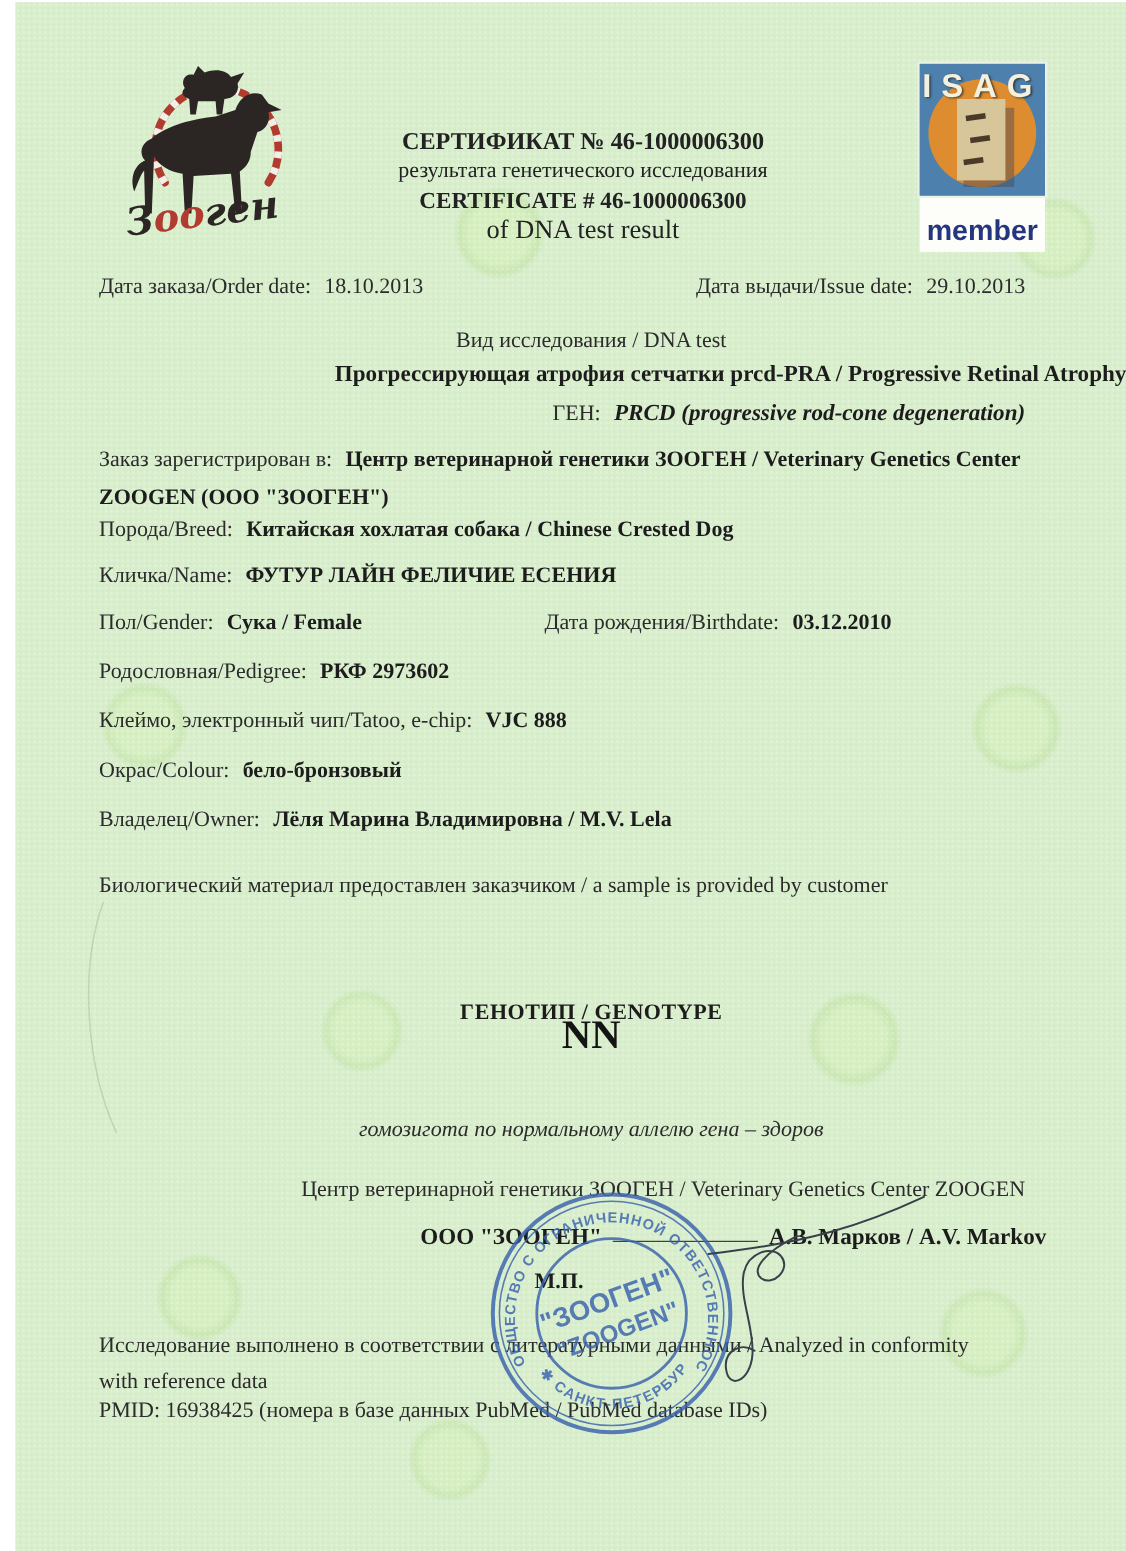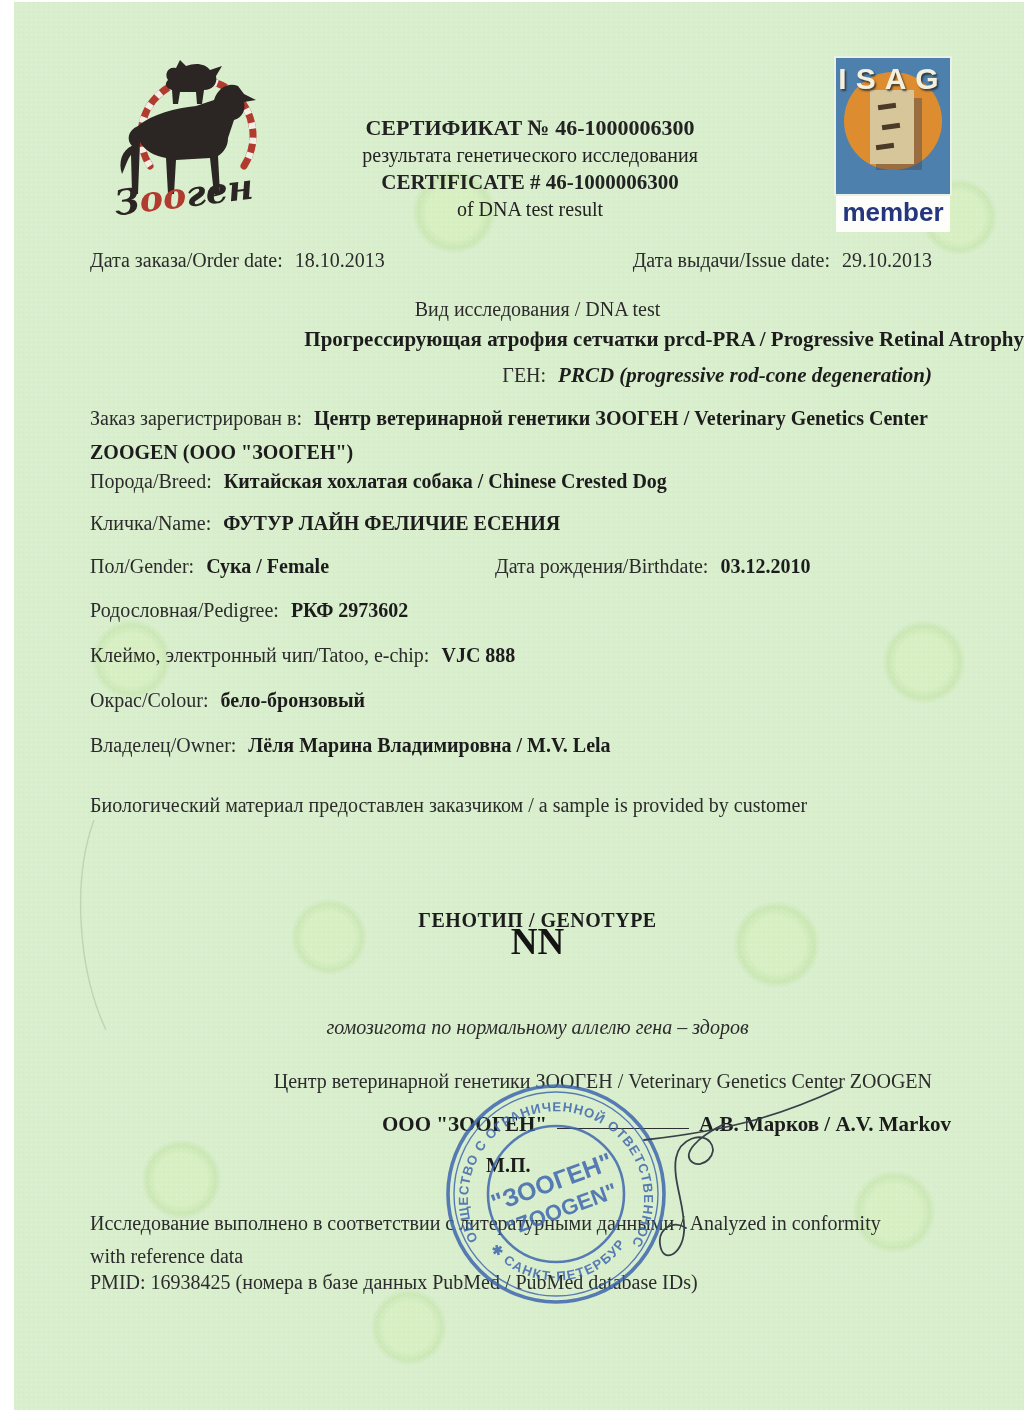--- a/index.html
+++ b/index.html
@@ -29,42 +29,42 @@
     background-size:5px 5px,5px 5px;background-position:0 0,2px 3px;}
   .line{position:absolute;left:76px;font-size:20px;color:#2b2b2b;white-space:nowrap;z-index:3;}
   .lbl{font-weight:400;}
   .val{font-weight:700;margin-left:7px;color:#1c1c1c;}
   .centered{left:0;right:0;text-align:center;white-space:normal;padding-left:37px;}
   .rightal{left:auto;right:92px;}
   .title-block{position:absolute;left:266px;top:112px;width:500px;text-align:center;color:#222;z-index:3;}
   .t1{font-size:22px;font-weight:700;line-height:28px;}
   .t2{font-size:20px;line-height:27px;}
   .t3{font-size:21px;font-weight:700;line-height:27px;}
-  .t4{font-size:20px;line-height:27px;}
+  .t4{font-size:24px;line-height:27px;}
   .test-title{font-weight:700;font-size:21px;color:#1c1c1c;text-align:right;}
   .gene-val{font-weight:700;font-style:italic;font-size:21px;margin-left:7px;color:#1c1c1c;}
   .wrapblock{white-space:normal;width:862px;line-height:34px;}
   .genotype-heading{font-weight:700;font-size:20px;letter-spacing:.5px;color:#1c1c1c;}
   .genotype-value{font-weight:700;font-size:37px;color:#141414;}
   .sig-row{position:absolute;left:368px;top:1110px;font-size:21px;font-weight:700;color:#1c1c1c;white-space:nowrap;z-index:3;}
   .sig-line{display:inline-block;width:132px;border-bottom:1.6px solid #2e2e2e;height:2px;margin:0 10px;vertical-align:2px;}
   .mp{position:absolute;left:472px;top:1152px;font-size:20px;font-weight:700;color:#1c1c1c;z-index:3;}
   
   .logo{position:absolute;left:84px;top:46px;width:200px;height:180px;z-index:3;}
   .logo-caption{position:absolute;left:16px;top:126px;font-style:italic;font-size:35px;font-weight:700;color:#2b2623;transform:rotate(-7deg);font-family:"DejaVu Serif", serif;}
   .logo-caption .red{color:#b23b30;}
   
   .isag{position:absolute;left:822px;top:56px;width:114px;z-index:3;}
-  .isag-box{position:relative;width:114px;height:136px;background:#4d80ad;box-shadow:0 0 0 2px #e9f2e4;overflow:hidden;}
+  .isag-box{position:relative;width:114px;height:120px;background:#4d80ad;box-shadow:0 0 0 2px #e9f2e4;overflow:hidden;}
   .isag-circle{position:absolute;left:8px;top:14px;width:98px;height:98px;border-radius:50%;background:#dd8d2f;}
   .isag-shadow{position:absolute;left:40px;top:40px;width:46px;height:72px;background:rgba(70,70,86,.45);}
   .isag-gel{position:absolute;left:34px;top:32px;width:44px;height:74px;background:#d8c69b;}
   .isag-band{position:absolute;width:18px;height:5px;background:#4a3a28;transform:rotate(-8deg);}
   .isag-word{position:absolute;top:4px;left:0;right:0;text-align:center;color:#f4f0de;font-family:"Liberation Sans", sans-serif;font-weight:700;font-size:30px;letter-spacing:9px;text-shadow:1.5px 1.5px 2px rgba(40,40,40,.8);}
-  .isag-member{margin-top:2px;text-align:center;background:#fdfdfa;color:#24367e;font-family:"Liberation Sans", sans-serif;font-weight:700;font-size:26px;padding:1px 0 4px;}
+  .isag-member{margin-top:2px;text-align:center;background:#fdfdfa;color:#24367e;font-family:"Liberation Sans", sans-serif;font-weight:700;font-size:26px;padding:14px 0 4px;}
   .stamp{position:absolute;left:426px;top:1076px;width:232px;height:232px;z-index:4;opacity:.82;}
   .signature{position:absolute;left:560px;top:1078px;width:280px;height:210px;z-index:5;}
   .crease{position:absolute;left:46px;top:818px;width:80px;height:210px;z-index:2;opacity:.45;}
 </style>
 </head>
 <body>
 
 <div class="canvas">
   <div class="paper">
 

